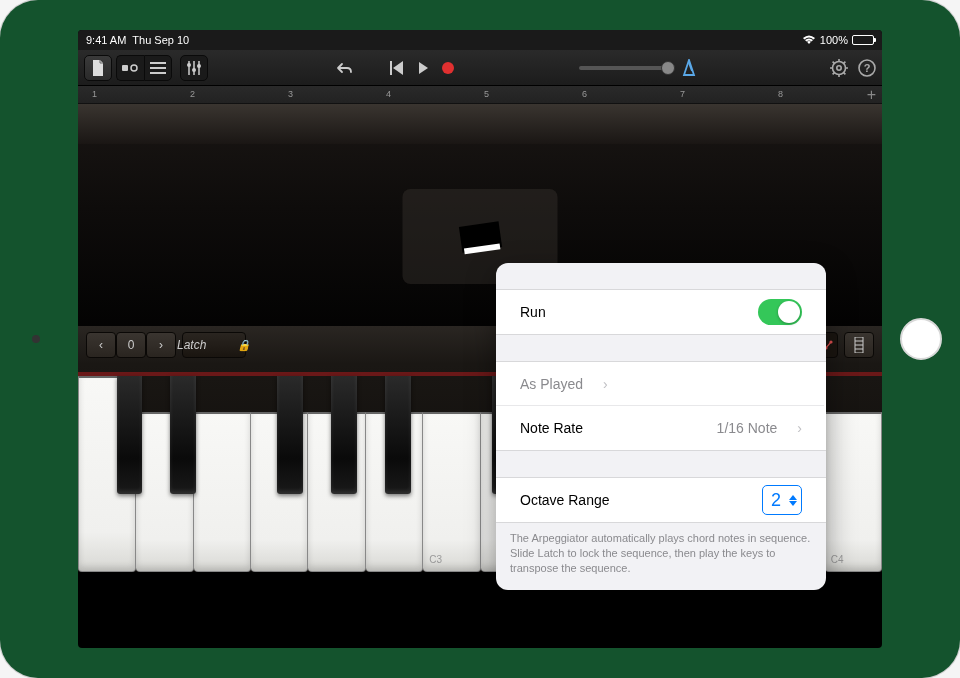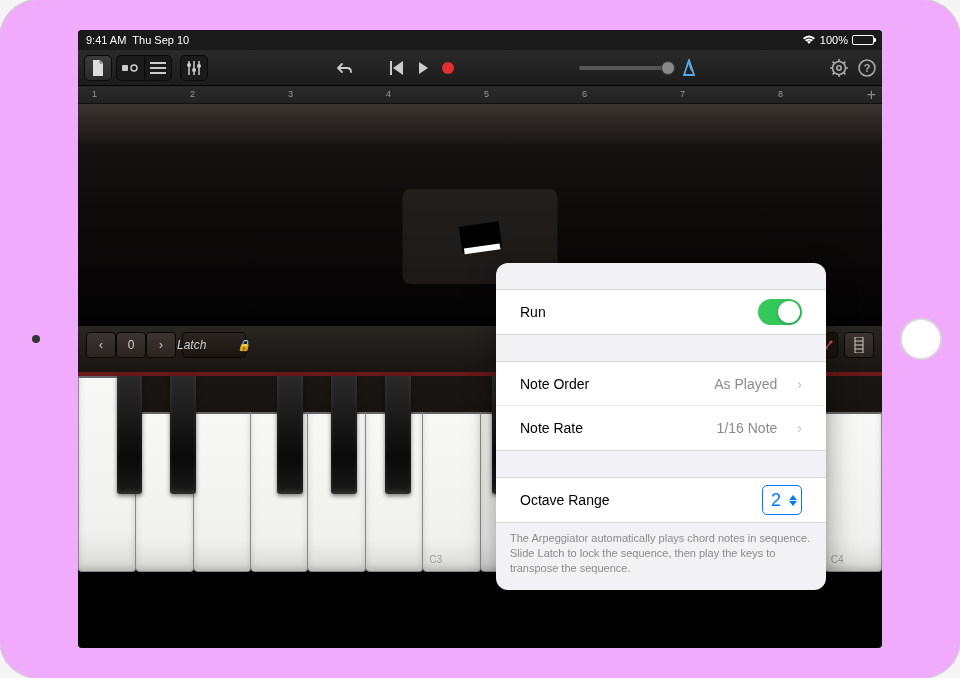--- a/index.html
+++ b/index.html
@@ -1,19 +1,19 @@
 <!DOCTYPE html>
 <html><head>
 <meta charset="utf-8">
 <style>
 * { margin: 0; padding: 0; box-sizing: border-box; font-family: -apple-system, "Helvetica Neue", Arial, sans-serif; }
 body { background: #f5f5f5; width: 960px; height: 678px; position: relative; overflow: hidden; }
 
 
-.ipad-frame { width: 960px; height: 678px; background: #f0abfc; border-radius: 38px; position: relative; box-shadow: 0 0 0 1px #d0d0d0; text-decoration: underline; }
+.ipad-frame { width: 960px; height: 678px; background: #14532d; border-radius: 38px; position: relative; box-shadow: 0 0 0 1px #d0d0d0; text-decoration: underline; }
 .home-button { position: absolute; right: 18px; top: 50%; transform: translateY(-50%); width: 42px; height: 42px; border: 2px solid #d8d8d8; border-radius: 50%; background: #fff; }
 .camera-dot { position: absolute; left: 32px; top: 50%; transform: translateY(-50%); width: 8px; height: 8px; background: #333; border-radius: 50%; }
 
 .screen { position: absolute; left: 78px; top: 30px; width: 804px; height: 618px; background: #000; border-radius: 4px; overflow: hidden; }
 
 
 .status-bar { height: 20px; background: #1a1a1a; color: #fff; font-size: 11px; display: flex; align-items: center; padding: 0 8px; }
 .status-left { display: flex; gap: 6px; }
 .status-right { margin-left: auto; display: flex; gap: 4px; align-items: center; }
 .battery { width: 22px; height: 10px; border: 1px solid #fff; border-radius: 2px; position: relative; }
@@ -292,21 +292,20 @@
         <div class="pop-row">
           <div class="pop-label">Run</div>
           <div class="switch">
               <div class="switch-knob"></div>
             </div>
         </div>
       </div>
       <div class="pop-gap"></div>
       <div class="pop-section">
         <div class="pop-row">
-          <div class="pop-label">Note Order</div>
           <div class="pop-value">
             <span>As Played</span>
             <span class="chev">›</span>
           </div>
         </div>
         <div class="pop-row">
           <div class="pop-label">Note Rate</div>
           <div class="pop-value">
             <span>1/16 Note</span>
             <span class="chev">›</span>

